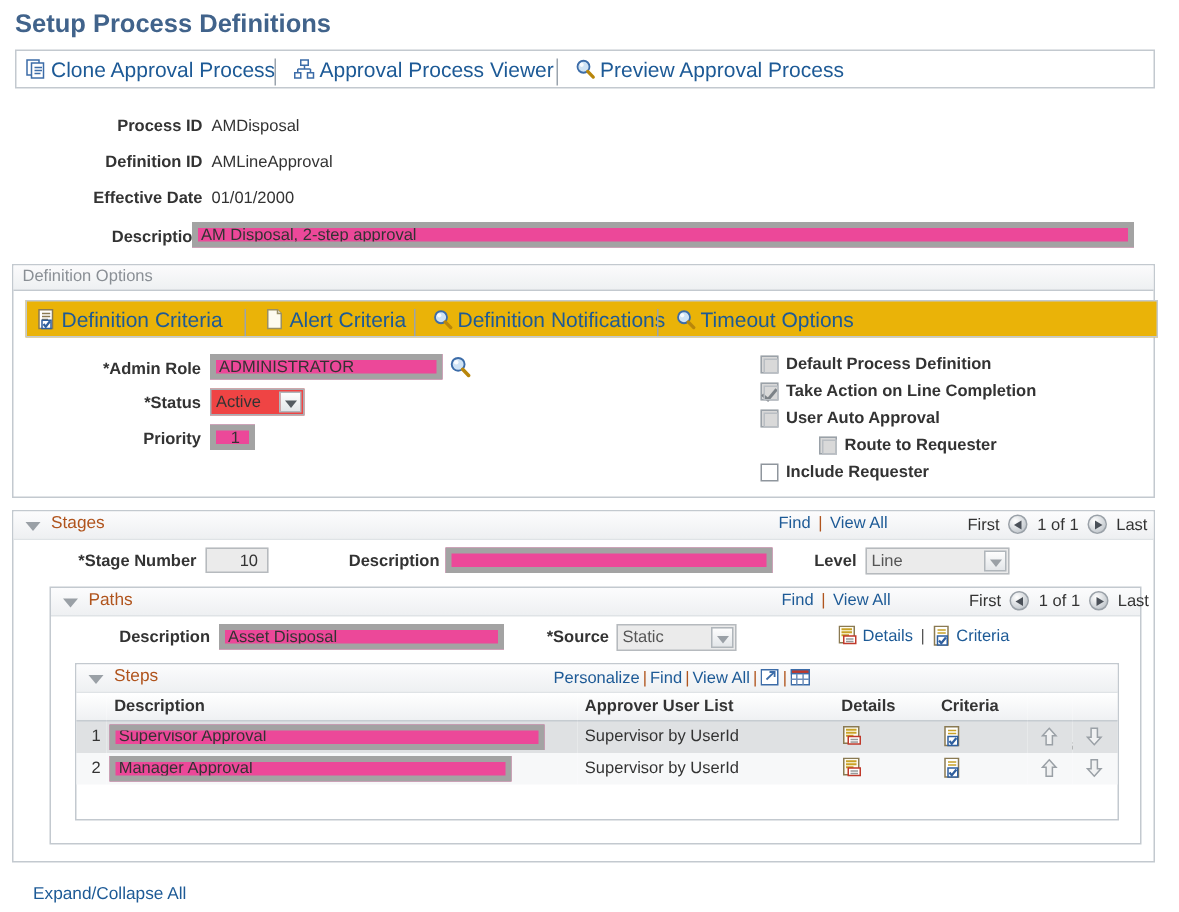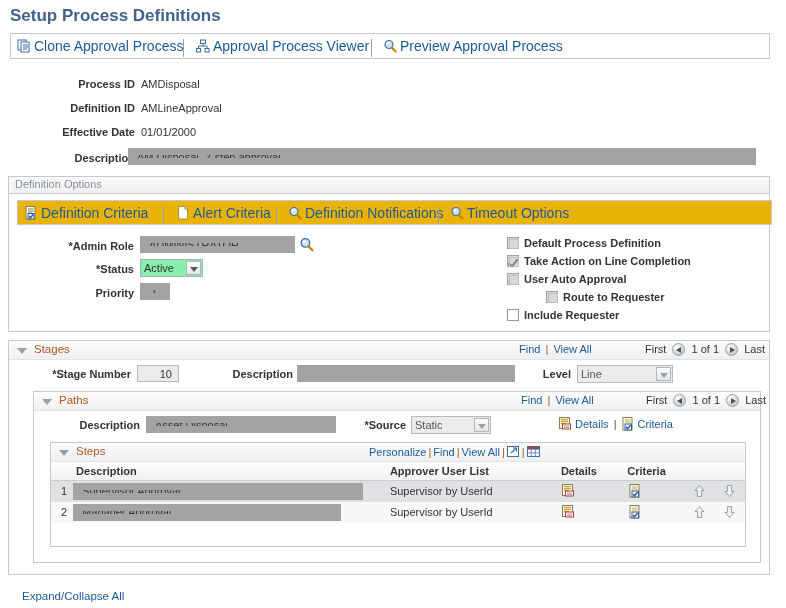--- a/index.html
+++ b/index.html
@@ -45,22 +45,22 @@
   .fld-label {
     position: absolute; text-align: right;
     font-weight: bold; font-size: 11px; color: #333;
     white-space: nowrap;
   }
   .fld-value {
     position: absolute; font-size: 11px; color: #333; white-space: nowrap;
   }
   .txtinput {
     position: absolute;
-    border: 7px solid #a3a3a3;
-    background: #a3a3a3;
+    border: 4px solid #a3a3a3;
+    background: #ec4899;
     font-family: "Liberation Sans", sans-serif;
     font-size: 11px; color: #333;
     padding: 0 2px;
     line-height: 15px;
   }
   .txtinput.ro { background: #ebebeb; border: 1px solid #b6babe; }
   .txtinput.num { text-align: right; padding-right: 6px; }
 
   
   .group {
@@ -150,21 +150,21 @@
     content: ""; position: absolute; top: 3px;
     border-top: 3.5px solid transparent;
     border-bottom: 3.5px solid transparent;
   }
   .arrow-btn.prev::after { left: 3px; border-right: 5px solid #4a5058; }
   .arrow-btn.next::after { left: 4px; border-left: 5px solid #4a5058; }
 
   
   .sel {
     position: absolute;
-    border: 1px solid #a8aeb4; background: #86efac;
+    border: 1px solid #a8aeb4; background: #ef4444;
     font-size: 11px; color: #333;
     padding-left: 3px; line-height: 16px;
   }
   .sel.ro { background: #ebebeb; border-color: #b6babe; color: #555; }
   .sel .sel-arrow {
     position: absolute; right: 1px; top: 1px;
     width: 15px; height: 14px;
     background: linear-gradient(#fdfdfd, #e3e6e9);
     border: 1px solid #b0b6bb;
   }

